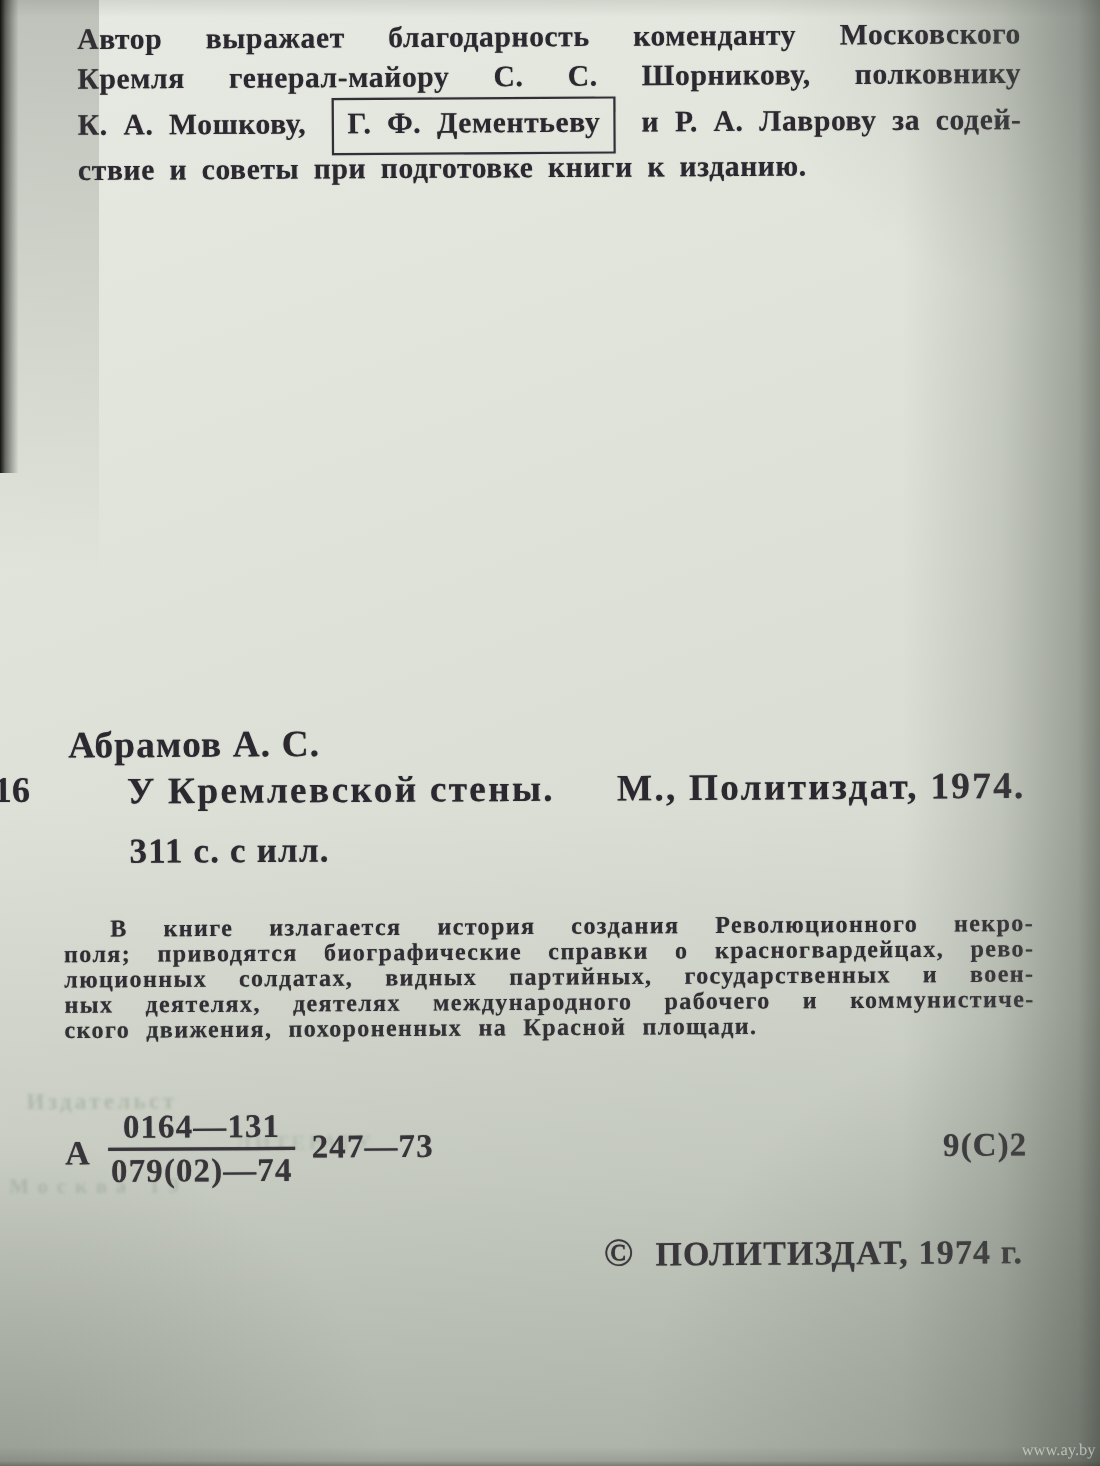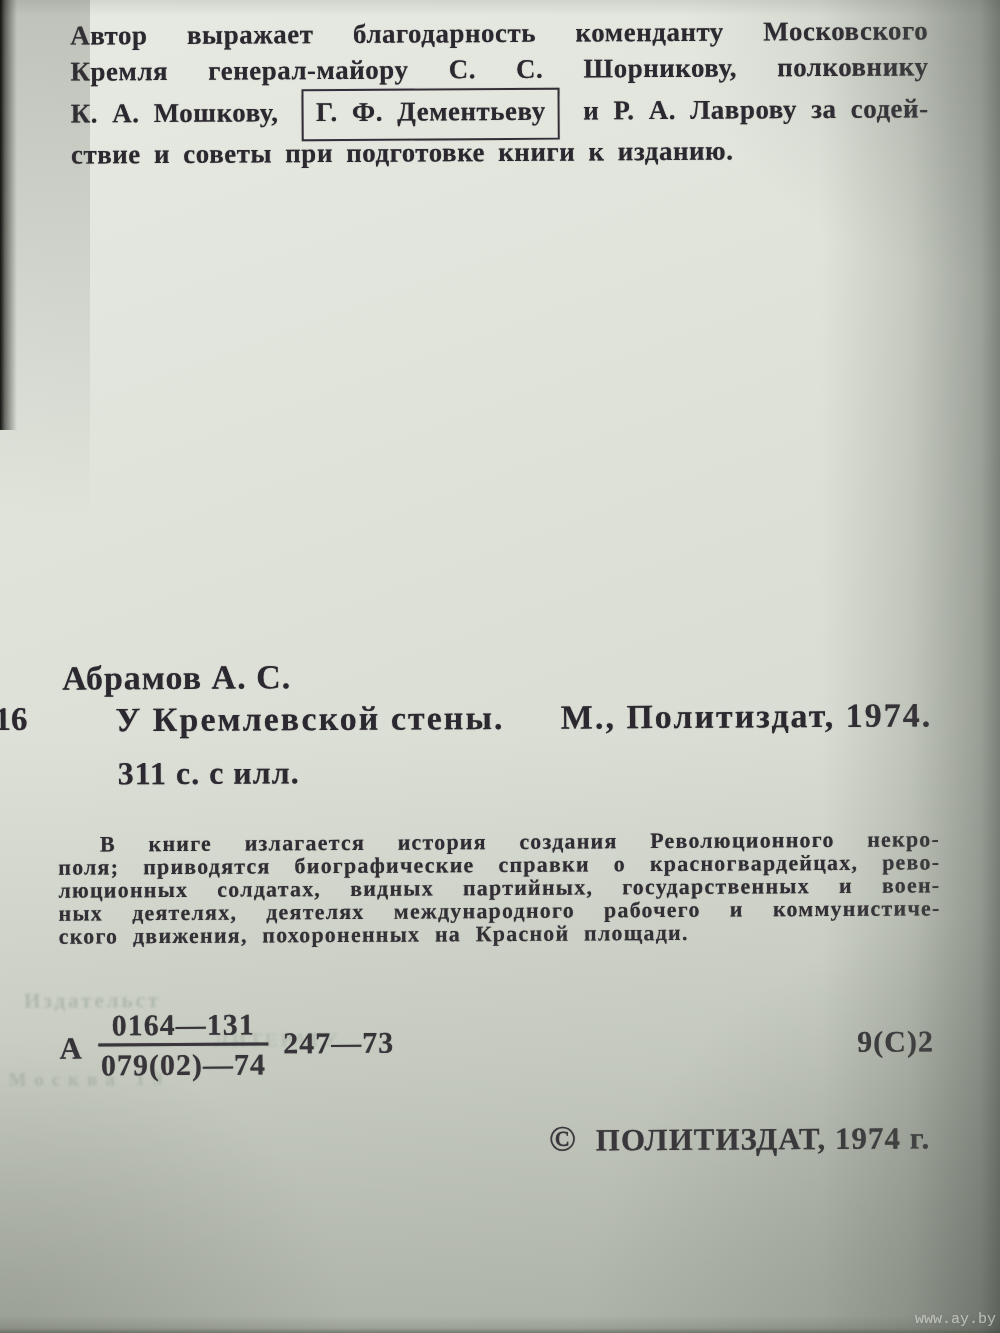--- a/index.html
+++ b/index.html
@@ -61,21 +61,21 @@
       linear-gradient(to bottom,rgba(116,122,110,0) 55%,rgba(116,122,110,0.16) 80%,rgba(98,104,94,0.30) 100%),
       radial-gradient(60% 45% at 100% 100%,rgba(58,64,54,0.28),rgba(58,64,54,0) 70%),
       radial-gradient(50% 32% at 0% 100%,rgba(64,69,60,0.22),rgba(64,69,60,0) 70%),
       radial-gradient(45% 30% at 100% 0%,rgba(84,90,82,0.22),rgba(84,90,82,0) 70%);
     background-size:17px 430px,90px 520px,100% 100%,100% 100%,100% 100%,100% 100%,100% 100%,100% 100%,100% 100%;
     background-position:0 0,0 0,0 0,0 0,0 0,0 0,0 0,0 0,0 0;
     background-repeat:no-repeat;
   }
   #watermark{
     position:absolute;right:4px;bottom:5px;
-    font-family:Liberation Mono, monospace;font-size:15px;
+    font-family:Liberation Serif, serif;font-size:15px;
     color:rgba(248,248,244,0.55);text-shadow:0 0 2px rgba(110,116,106,0.45);
   }
 </style>
 </head>
 <body>
 
 <div class="photo">
   <div class="content">
 
     <div class="ack-line just txt" id="ack1">Автор выражает благодарность коменданту Московского</div>

